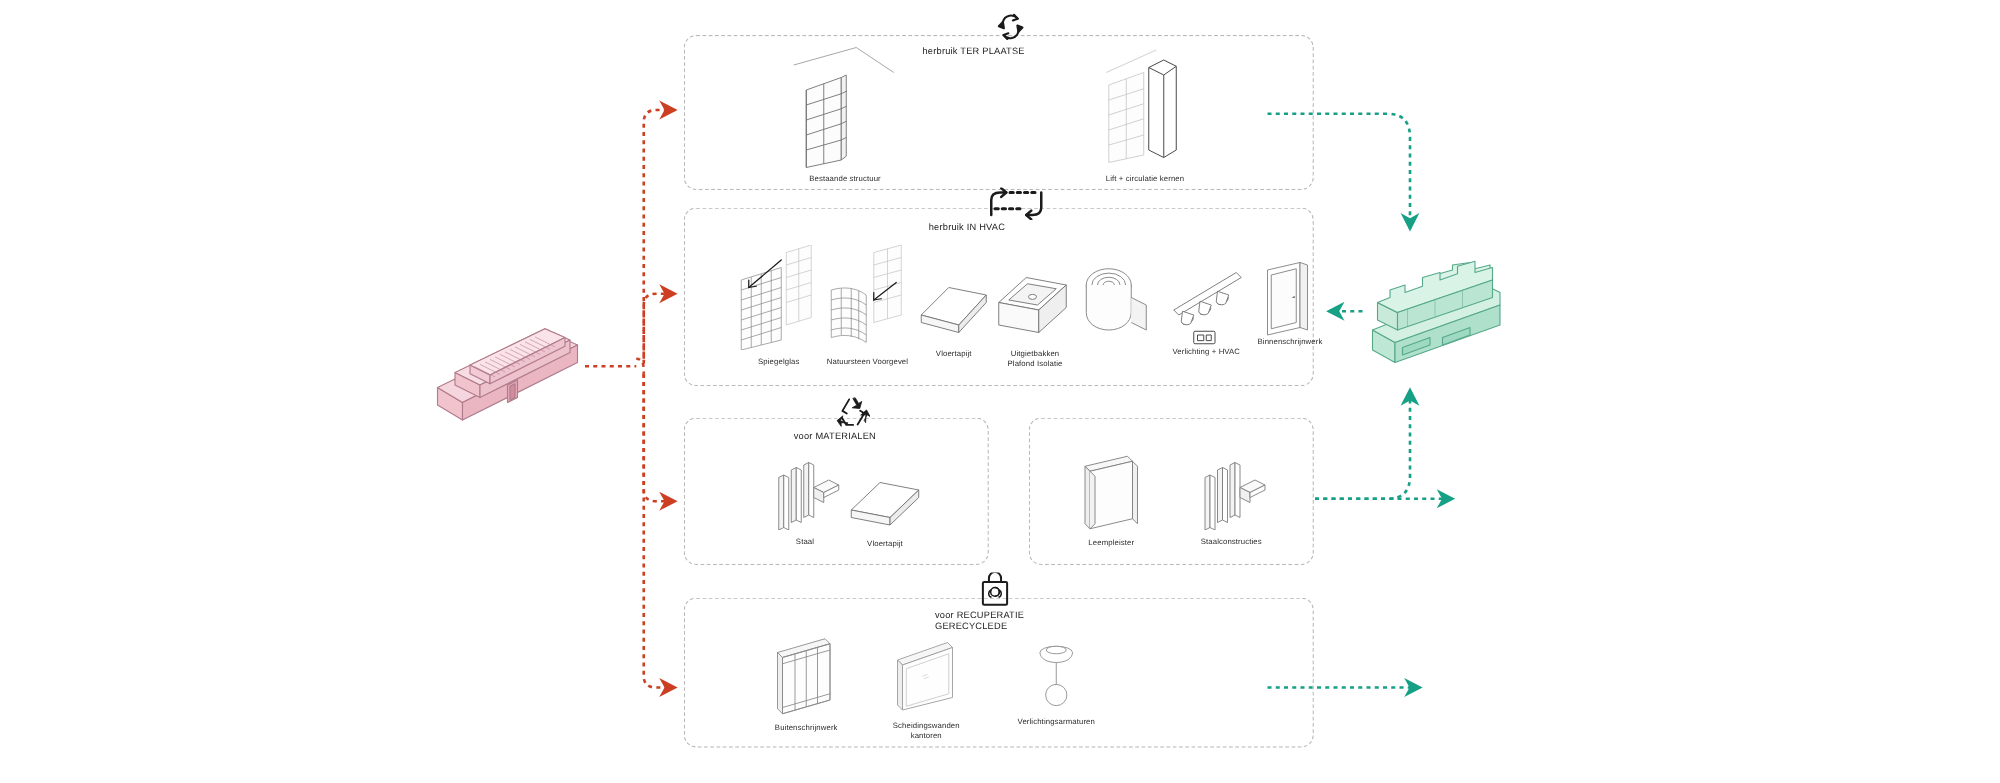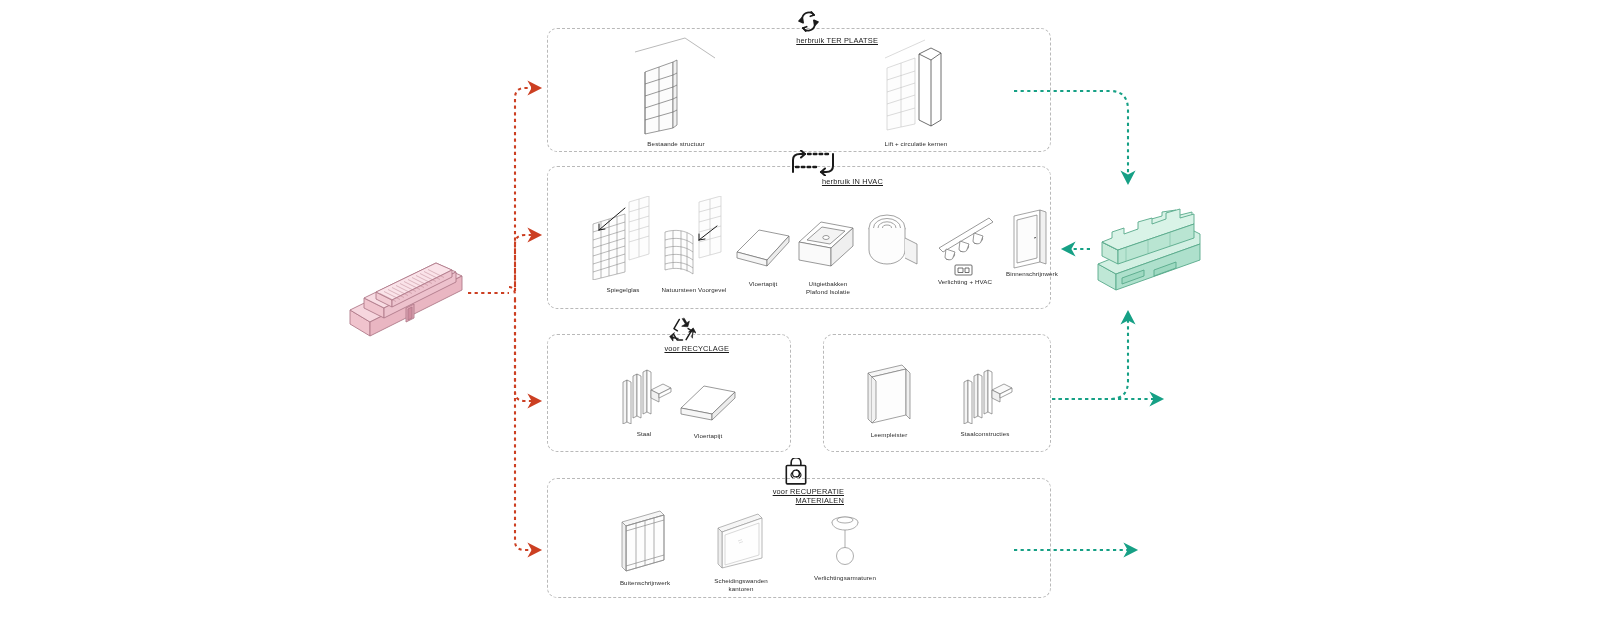--- a/index.html
+++ b/index.html
@@ -1,21 +1,21 @@
 <!DOCTYPE html>
 <html><head>
 <meta charset="utf-8">
 <style>
   html,body{margin:0;padding:0;background:#ffffff;}
   body{width:1600px;height:626px;position:relative;overflow:hidden;
        font-family:"Liberation Sans","DejaVu Sans",sans-serif;color:#1b1b1b;}
   .canvas{position:absolute;inset:0;}
   svg.layer{position:absolute;left:0;top:0;width:1600px;height:626px;overflow:visible;}
   .panel{position:absolute;border:1px dashed #b9b9b9;border-radius:10px;box-sizing:border-box;background:transparent;}
-  .cat-head{position:absolute;text-align:right;text-decoration:underline;}
+  .cat-head{position:absolute;text-align:left;}
   .cat-head .cap{font-size:7.4px;letter-spacing:.18px;line-height:9.4px;color:#222;white-space:pre-line;margin-top:1px;}
   .item{position:absolute;text-align:center;}
   .item .lbl{font-size:6.2px;line-height:7.6px;color:#2a2a2a;letter-spacing:.1px;white-space:pre-line;}
   .ico{display:block;margin:0 auto;}
   .artwrap{position:absolute;}
 </style>
 </head>
 <body>
 
 <div class="canvas">
@@ -314,21 +314,21 @@
     <svg class="ico" width="27" height="27" viewBox="0 0 24 24">
       <g fill="none" stroke="#1b1b1b" stroke-width="1.4" stroke-linejoin="round" stroke-linecap="round">
         <path d="M11.9,2.6 L14.6,7.2 L11.3,9.1 L16.7,9.6 L18.1,4.6 L15.9,6 L13.6,2.2 Z" fill="#1b1b1b" stroke-width="0.6"></path>
         <path d="M7.6,20.6 L2.9,18.1 L4.8,14.8 L0.6,18.2 L3.5,22.3 L3.5,19.7 L8.0,19.7 Z" fill="#1b1b1b" stroke-width="0.6"></path>
         <path d="M20.9,19.4 L21.1,14.1 L17.4,14.3 L21.5,10.6 L24,15.2 L21.9,14.0 L20.0,17.9 Z" fill="#1b1b1b" stroke-width="0.6"></path>
         <path d="M9.2,3.1 L4.4,11.3 L7.5,13.2" stroke-width="1.3"></path>
         <path d="M4.0,16.2 L7.2,21.3 L12.0,21.3" stroke-width="1.3"></path>
         <path d="M15.2,21.0 L20.0,13.0 L17.0,11.2" stroke-width="1.3"></path>
       </g>
     </svg>
-    <div class="cap">voor RECYCLAGE</div>
+    <div class="cap">voor MATERIALEN</div>
   </div>
 
   <div class="item" style="left:614px;top:366px;width:60px;">
     <svg class="ico" width="58" height="58" viewBox="0 0 58 58">
       <g stroke="#7a7a7a" stroke-width="0.7" fill="#ffffff" stroke-linejoin="round">
         <polygon points="8,16 12,14 12,56 8,58" fill="#f4f4f4"></polygon>
         <polygon points="12,14 16,16 16,58 12,56"></polygon>
         <polygon points="18,10 22,8 22,50 18,52" fill="#f4f4f4"></polygon>
         <polygon points="22,8 26,10 26,52 22,50"></polygon>
         <polygon points="28,6 32,4 32,46 28,48" fill="#f4f4f4"></polygon>
@@ -394,21 +394,21 @@
         <rect x="3" y="7" width="18" height="17" rx="1"></rect>
         <g stroke-width="1.1">
           <path d="M12,11.2 A3.2,3.2 0 0 0 12,17.6 A3.2,3.2 0 0 0 12,11.2"></path>
           <path d="M12,11.2 A3.2,3.2 0 0 1 12,17.6"></path>
           <path d="M9.4,13 A2.8,2.8 0 0 0 9.4,18.4"></path>
           <path d="M14.6,13 A2.8,2.8 0 0 1 14.6,18.4"></path>
         </g>
       </g>
     </svg>
     <div class="cap">voor RECUPERATIE
-MATERIALEN</div>
+GERECYCLEDE</div>
   </div>
 
   <div class="item" style="left:612px;top:508px;width:66px;">
     <svg class="ico" width="58" height="66" viewBox="0 0 58 66">
       <g stroke="#8a8a8a" stroke-width="0.7" fill="#ffffff" stroke-linejoin="round">
         <polygon points="6,14 44,3 48,7 10,18" fill="#f6f6f6"></polygon>
         <polygon points="10,18 48,7 48,52 10,63" fill="#fdfdfd"></polygon>
         <polygon points="6,14 10,18 10,63 6,59" fill="#efefef"></polygon>
         <polygon points="10,18 48,7 48,52 10,63" fill="none"></polygon>
         <line x1="20" y1="15.2" x2="20" y2="60.2"></line>

